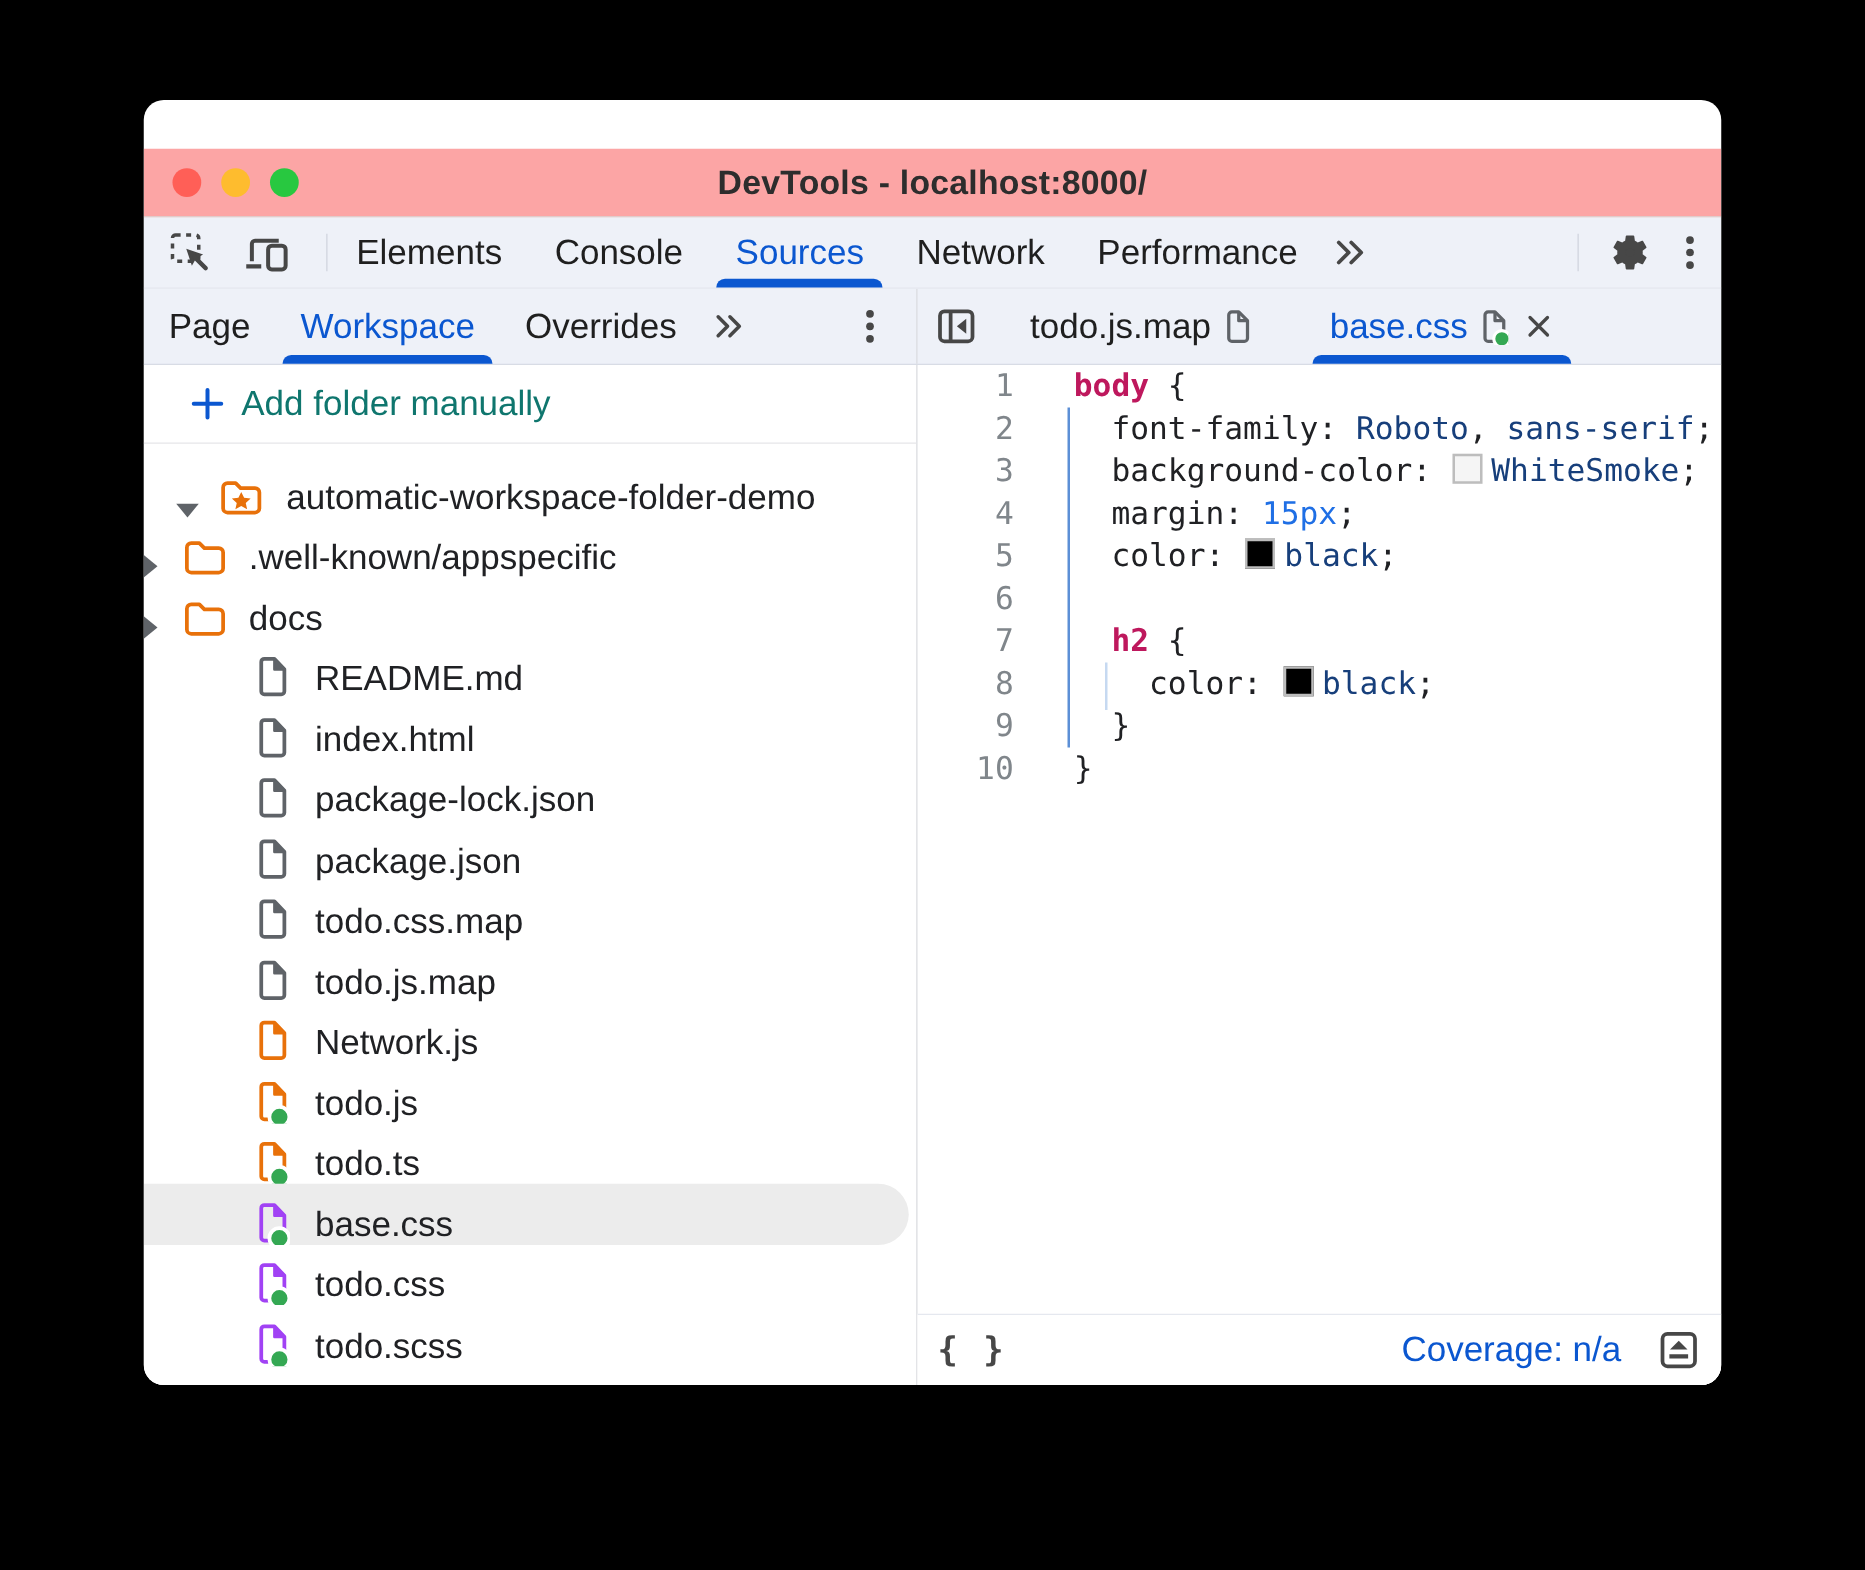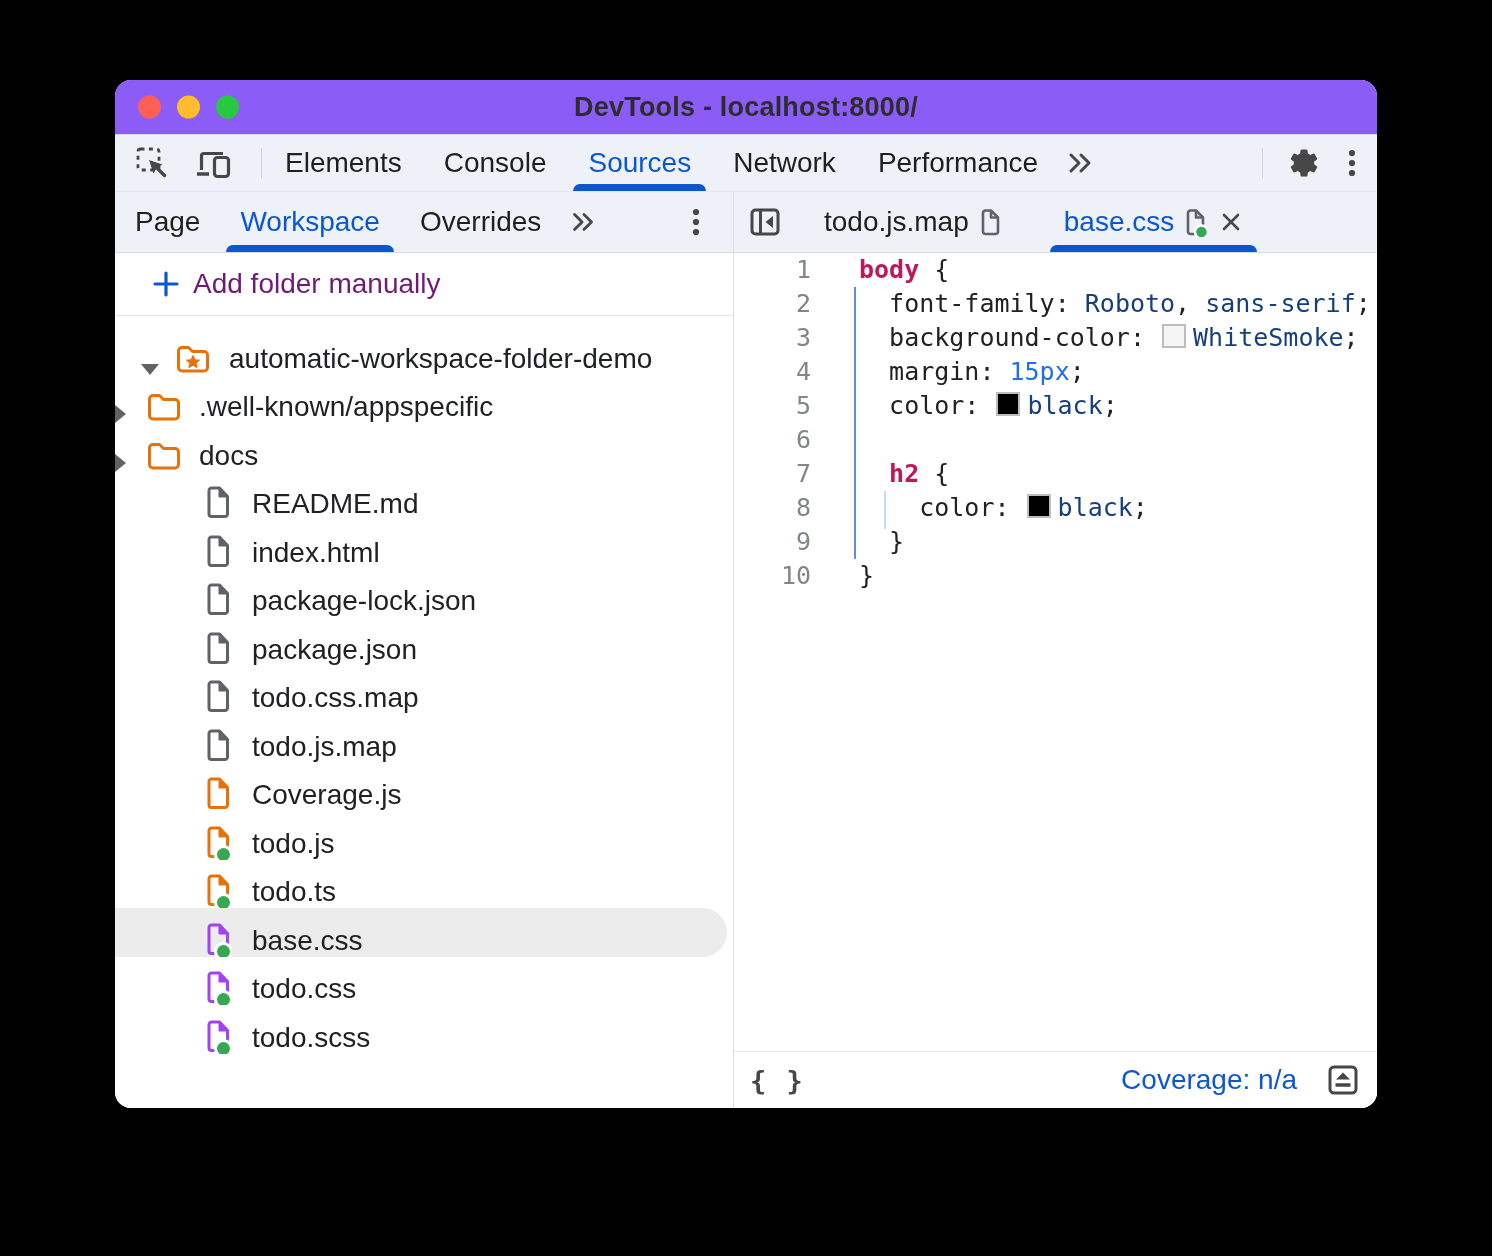--- a/index.html
+++ b/index.html
@@ -8,22 +8,22 @@
     font-family:"Liberation Sans", sans-serif;
     -webkit-font-smoothing:antialiased;
   }
   .window{
     position:absolute;left:115px;top:80px;width:1262px;height:1028px;
     background:#fff;border-radius:16px;overflow:hidden;
     display:flex;flex-direction:column;
   }
   
   .titlebar{
-    height:54px;flex:none;background:#8b5cf6;border-bottom:1px solid #d8d8d8;
-    display:flex;align-items:center;justify-content:center;position:relative;
+    height:54px;flex:none;background:#fca5a5;border-bottom:1px solid #d8d8d8;
+    display:flex;align-items:center;justify-content:center;position:relative;margin-top:39px;
   }
   .traffic{position:absolute;left:23px;top:50%;transform:translateY(-50%);display:flex;gap:16px;}
   .light{width:23px;height:23px;border-radius:50%;}
   .light.red{background:#ff5f57;}
   .light.yellow{background:#febc2e;}
   .light.green{background:#28c840;}
   .win-title{font-size:27px;font-weight:700;color:#2d2d2d;letter-spacing:.2px;}
   
   .toolbar{
     height:56px;flex:none;background:#eef1f8;display:flex;align-items:stretch;
@@ -58,21 +58,21 @@
   .etab + .etab{margin-left:30px;}
   .etab.active{color:#0b57d0;}
   .etab .tab-underline{left:2px;right:2px;}
   .etab .close{display:flex;align-items:center;margin-left:2px;}
   
   .content{flex:1;display:flex;min-height:0;}
   .left-panel{width:618px;flex:none;background:#fff;display:flex;flex-direction:column;min-height:0;}
   .add-folder-row{
     height:62px;flex:none;display:flex;align-items:center;gap:12px;
     padding-left:36px;border-bottom:1px solid #e6e6e9;
-    color:#701a75;font-size:28px;font-weight:500;cursor:pointer;text-align:right;
+    color:#0f766e;font-size:28px;font-weight:500;cursor:pointer;text-align:right;
   }
   .tree{flex:1;overflow:hidden;padding-top:10px;}
   .trow{height:48.5px;display:flex;align-items:flex-end;cursor:pointer;}
   .trow.selected{background:#ececec;border-radius:0 26px 26px 0;margin-right:6px;}
   .trow .caret{flex:none;width:0;height:0;}
   .caret.down{border-left:9px solid transparent;border-right:9px solid transparent;border-top:11px solid #5f6368;}
   .caret.right{border-top:9px solid transparent;border-bottom:9px solid transparent;border-left:11px solid #5f6368;}
   .trow .ticon{flex:none;display:flex;align-items:center;}
   .trow .tlabel{font-size:28px;color:#202124;white-space:nowrap;}
   
@@ -349,21 +349,21 @@
             <span class="tlabel">todo.js.map</span>
           </div>
           <div class="trow k-file">
             <span class="ticon">
               <svg width="28" height="35" viewBox="0 0 28 35" fill="none">
      <path d="M5 5.5 a2.5 2.5 0 0 1 2.5 -2.5 H15.5 L23.5 11.5 V29 a2.5 2.5 0 0 1 -2.5 2.5 H7.5 A2.5 2.5 0 0 1 5 29 Z" stroke="#e8710a" stroke-width="3" stroke-linejoin="round"></path>
      <path d="M15.5 3.5 V11.5 H23.5 Z" fill="#e8710a" stroke="#e8710a" stroke-width="2" stroke-linejoin="round"></path>
 
    </svg>
             </span>
-            <span class="tlabel">Coverage.js</span>
+            <span class="tlabel">Network.js</span>
           </div>
           <div class="trow k-file">
             <span class="ticon">
               <svg width="28" height="35" viewBox="0 0 28 35" fill="none">
      <path d="M5 5.5 a2.5 2.5 0 0 1 2.5 -2.5 H15.5 L23.5 11.5 V29 a2.5 2.5 0 0 1 -2.5 2.5 H7.5 A2.5 2.5 0 0 1 5 29 Z" stroke="#e8710a" stroke-width="3" stroke-linejoin="round"></path>
      <path d="M15.5 3.5 V11.5 H23.5 Z" fill="#e8710a" stroke="#e8710a" stroke-width="2" stroke-linejoin="round"></path>
      <circle cx="19.5" cy="29.5" r="8" fill="#34a853" stroke="#ffffff" stroke-width="3"></circle>
    </svg>
             </span>
             <span class="tlabel">todo.js</span>

